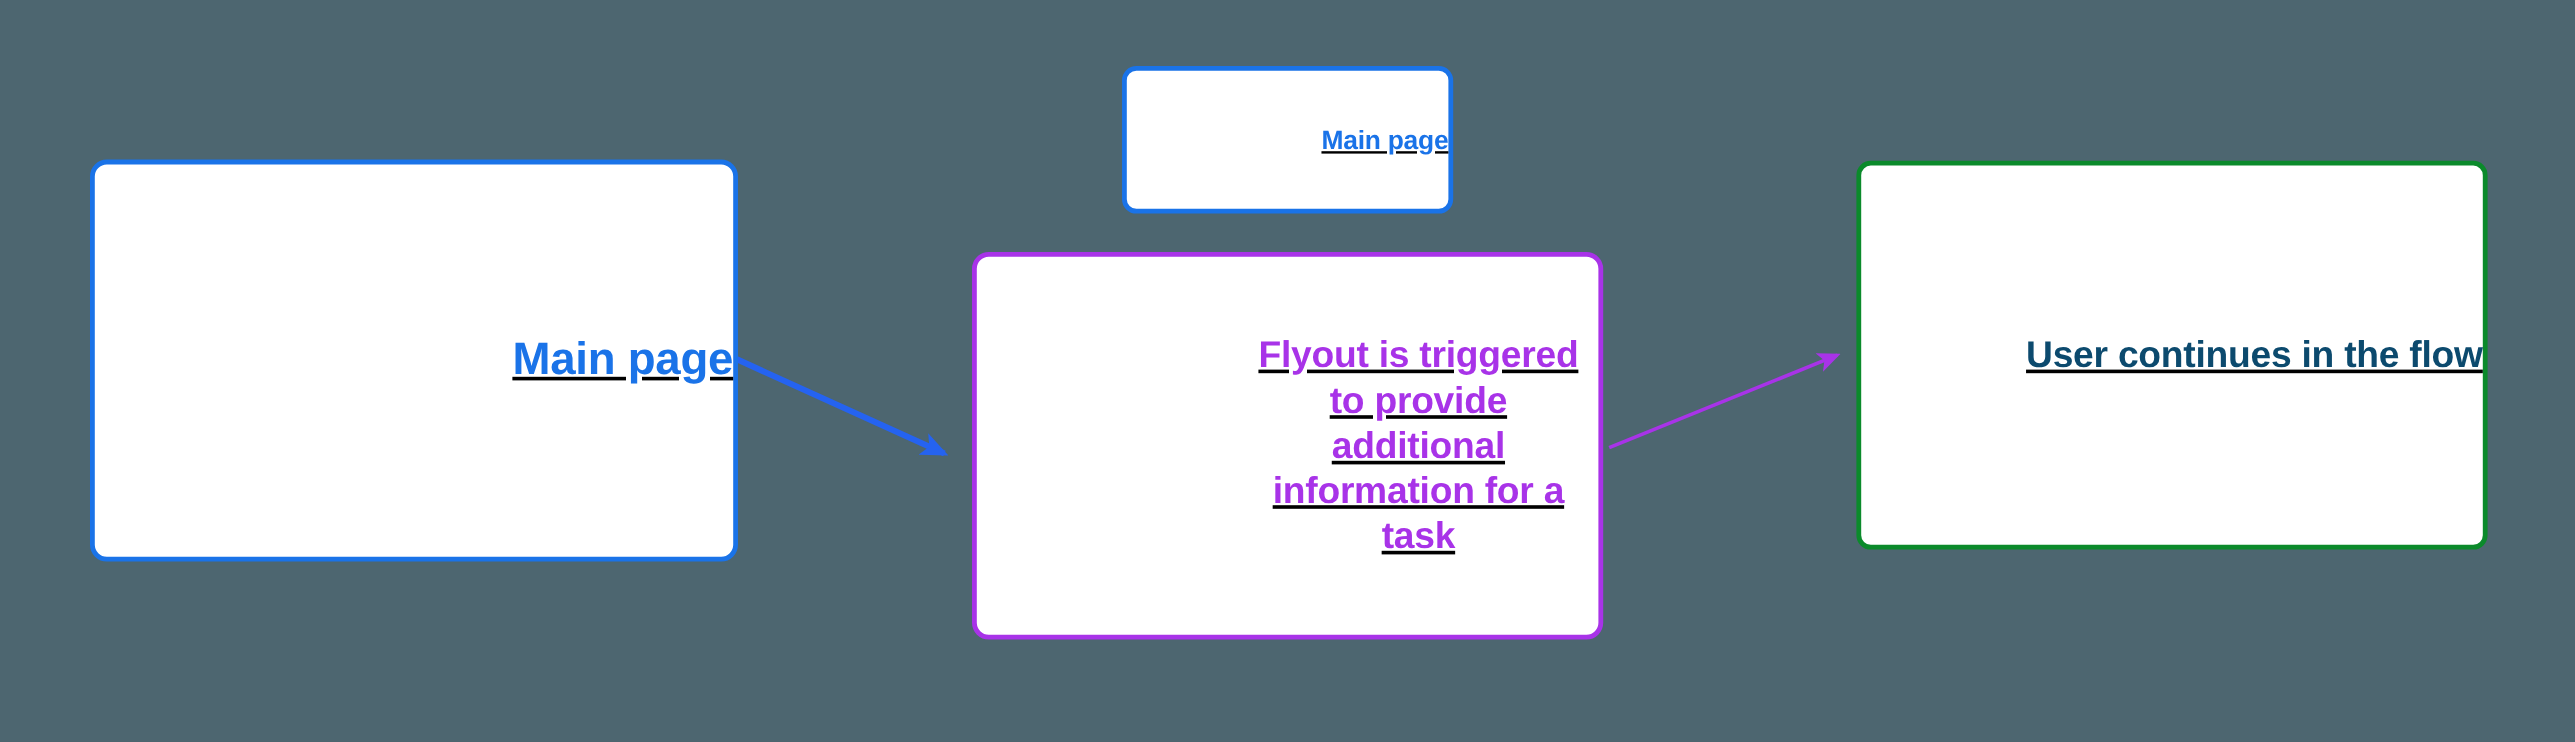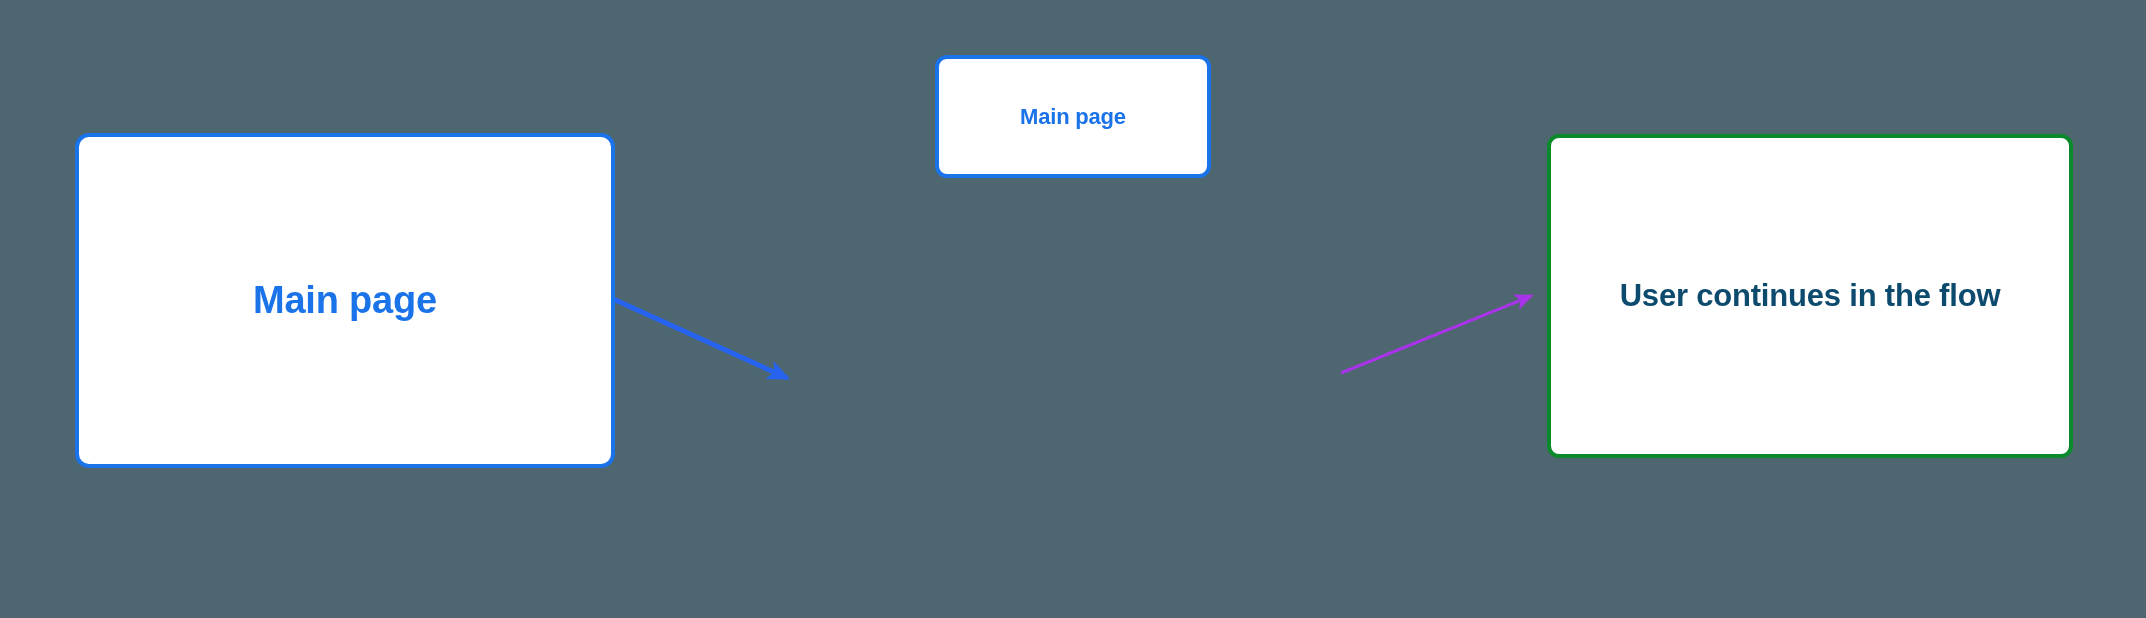--- a/index.html
+++ b/index.html
@@ -19,22 +19,23 @@
     overflow: hidden;
   }
 
   .node {
     position: absolute;
     background: #ffffff;
     border-style: solid;
     box-sizing: border-box;
     display: flex;
     align-items: center;
-    justify-content: center;
+    justify-content: flex-end;
     text-align: center;
+    text-decoration: underline;
   }
 
   .node .node-label {
     display: block;
     font-weight: bold;
     line-height: 1.18;
     letter-spacing: -0.2px;
     white-space: pre-line;
   }
 
@@ -131,18 +132,21 @@
   </svg>
 
   <div class="node" id="node-main-page-large">
     <span class="node-label">Main page</span>
   </div>
 
   <div class="node" id="node-main-page-small">
     <span class="node-label">Main page</span>
   </div>
 
+  <div class="node" id="node-flyout">
+    <span class="node-label">Flyout is triggered to provide additional information for a task</span>
+  </div>
 
   <div class="node" id="node-user-continues">
     <span class="node-label">User continues in the flow</span>
   </div>
 
 </div>
 
 </body></html>

